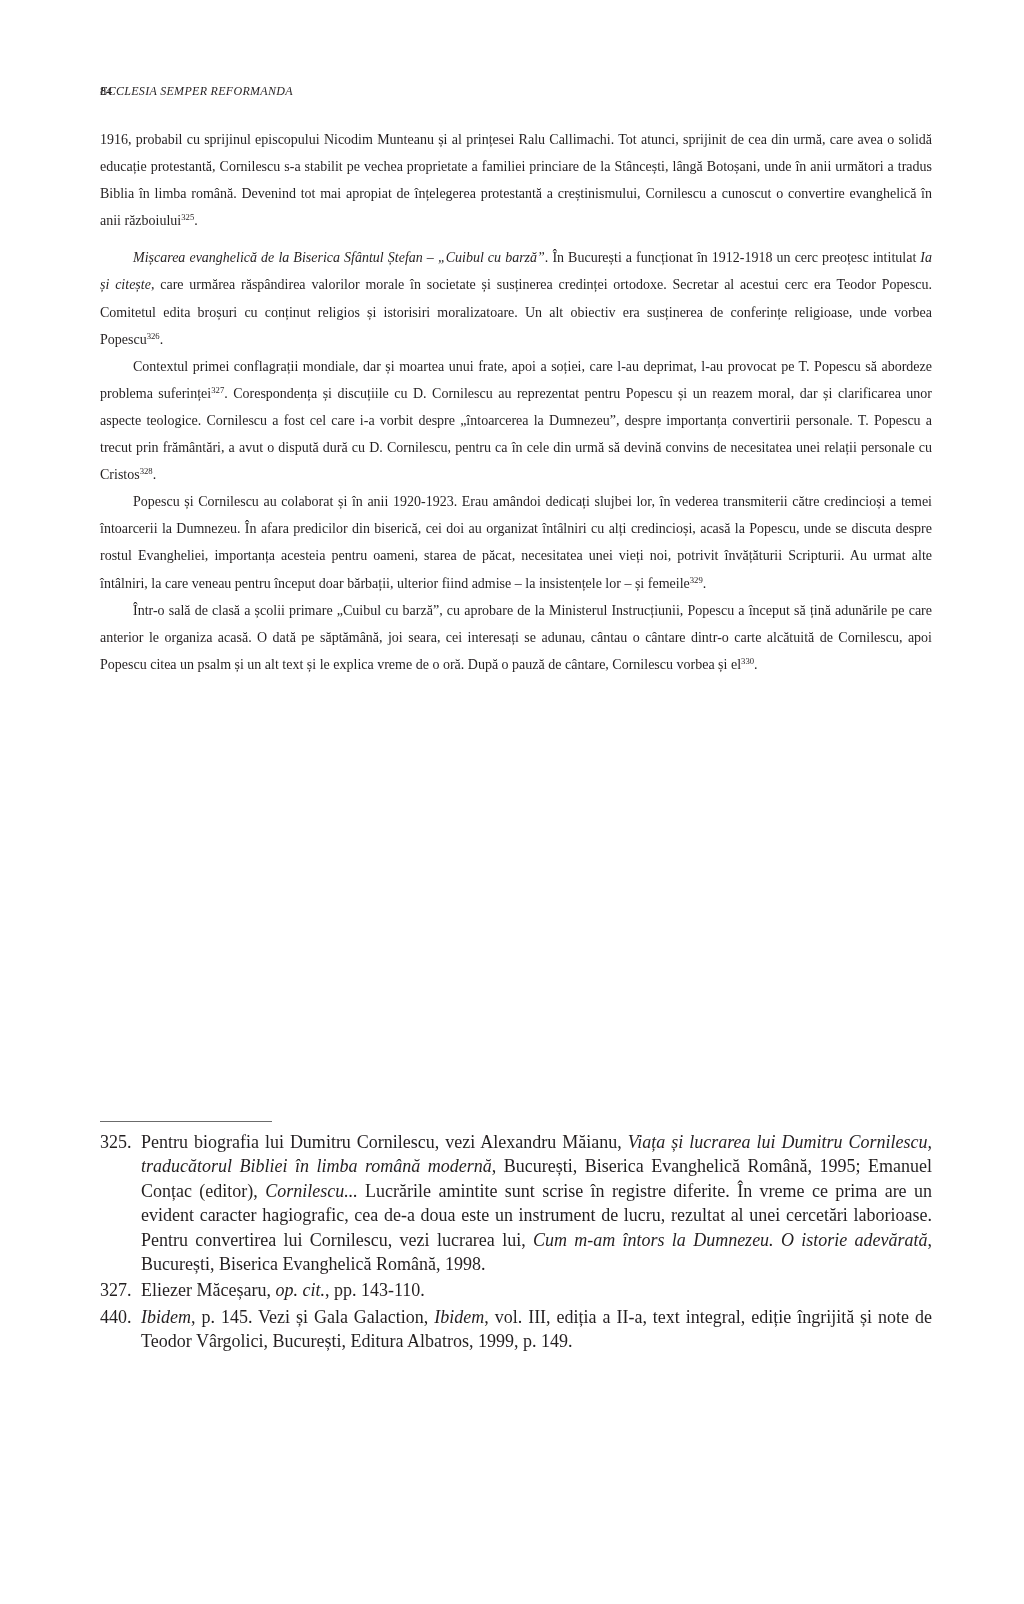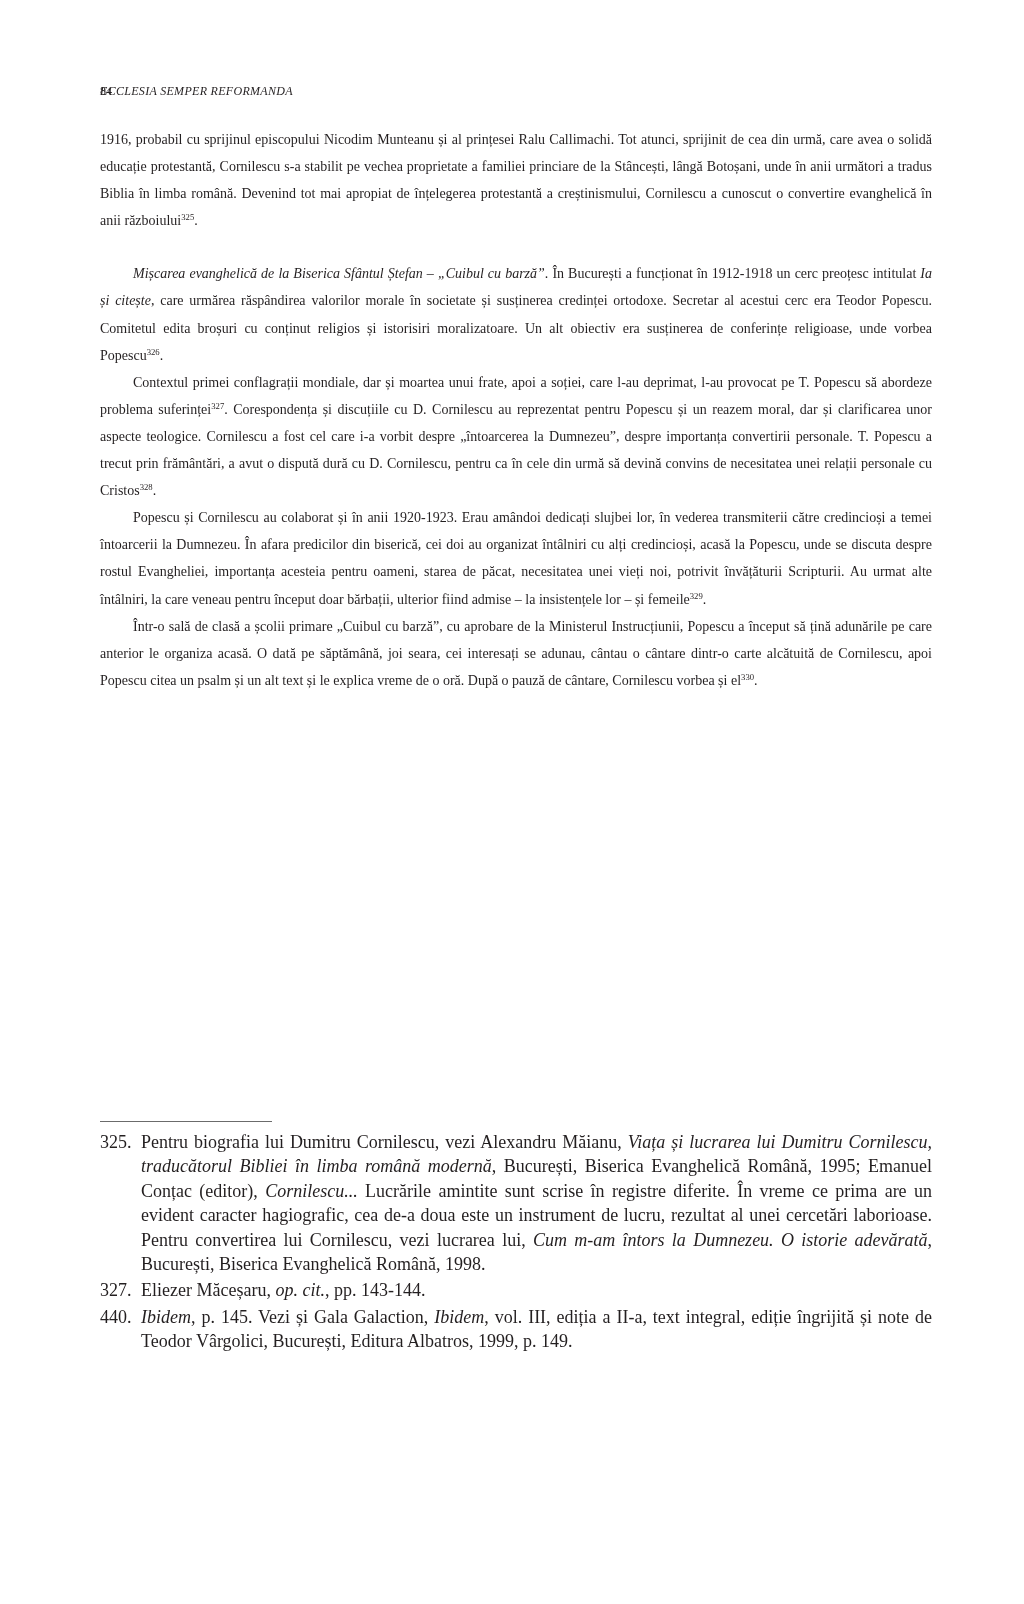--- a/index.html
+++ b/index.html
@@ -8,21 +8,21 @@
   .page { position:absolute; left:100px; top:0; width:832px; }
   .running-head { position:absolute; top:82px; left:0; width:832px; height:28px;
                   font-size:12px; }
   .page-number { position:absolute; left:0; top:2px; }
   .running-title { position:absolute; left:0; width:832px; text-align:left; top:2px;
                    font-style:italic; letter-spacing:0.3px; }
   .body-text { position:absolute; top:126px; left:0; width:832px;
                font-size:14px; line-height:27.1px; text-align:justify; hyphens:manual; }
   .body-text p { margin:0; text-indent:33px; }
   .body-text p.no-indent { text-indent:0; }
-  .body-text p.section-start { margin-top:26px; }
+  .body-text p.section-start { margin-top:10px; }
   sup { font-size:62%; line-height:0; vertical-align:0.62em; }
   .it { font-style:italic; }
   .footnote-rule { position:absolute; top:1121px; left:0; width:172px; height:0;
                    border-top:1px solid #6b6b6b; }
   .footnotes { position:absolute; top:1130px; left:0; width:832px;
                font-size:18px; line-height:24.4px; }
   .fn { position:relative; padding-left:41px; text-align:justify; margin:0 0 2px 0; }
   .fn-num { position:absolute; left:0; top:0; }
 </style>
 </head>
@@ -47,20 +47,20 @@
     <p><span>Într-o sală de clasă a școlii primare „Cuibul cu barză”, cu aprobare de la Ministerul Instrucțiunii, Popescu a început să țină adunările pe care anterior le organiza acasă. O dată pe săptămână, joi seara, cei interesați se adunau, cântau o cântare dintr-o carte alcătuită de Cornilescu, apoi Popescu citea un psalm și un alt text și le explica vreme de o oră. După o pauză de cântare, Cornilescu vorbea și el</span><sup>330</sup><span>.</span></p>
   </div>
 
   <div class="footnote-rule"></div>
 
   <div class="footnotes">
     <p class="fn">
       <span class="fn-num">325.</span><span>Pentru biografia lui Dumitru Cornilescu, vezi Alexandru Măianu, </span><span class="it">Viața și lucrarea lui Dumitru Cornilescu, traducătorul Bibliei în limba română modernă</span><span>, București, Biserica Evanghelică Română, 1995; Emanuel Conțac (editor), </span><span class="it">Cornilescu...</span><span> Lucrările amintite sunt scrise în registre diferite. În vreme ce prima are un evident caracter hagiografic, cea de-a doua este un instrument de lucru, rezultat al unei cercetări laborioase. Pentru convertirea lui Cornilescu, vezi lucrarea lui, </span><span class="it">Cum m-am întors la Dumnezeu. O istorie adevărată</span><span>, București, Biserica Evanghelică Română, 1998.</span>
     </p>
     <p class="fn">
-      <span class="fn-num">327.</span><span>Eliezer Măceșaru, </span><span class="it">op. cit.</span><span>, pp. 143-144.</span>
+      <span class="fn-num">327.</span><span>Eliezer Măceșaru, </span><span class="it">op. cit.</span><span>, pp. 143-110.</span>
     </p>
     <p class="fn">
       <span class="fn-num">440.</span><span class="it">Ibidem</span><span>, p. 145. Vezi și Gala Galaction, </span><span class="it">Ibidem</span><span>, vol. III, ediția a II-a, text integral, ediție îngrijită și note de Teodor Vârgolici, București, Editura Albatros, 1999, p. 149.</span>
     </p>
   </div>
 
 </div>
 
 </body></html>

